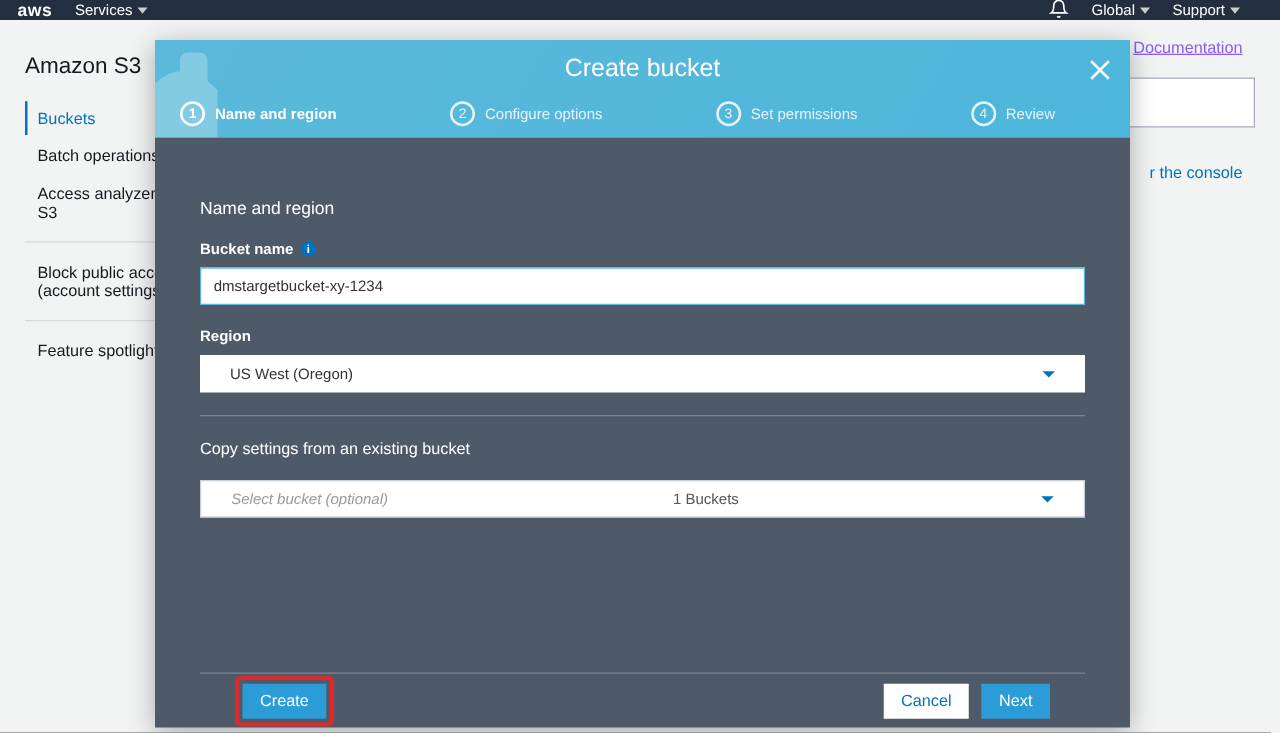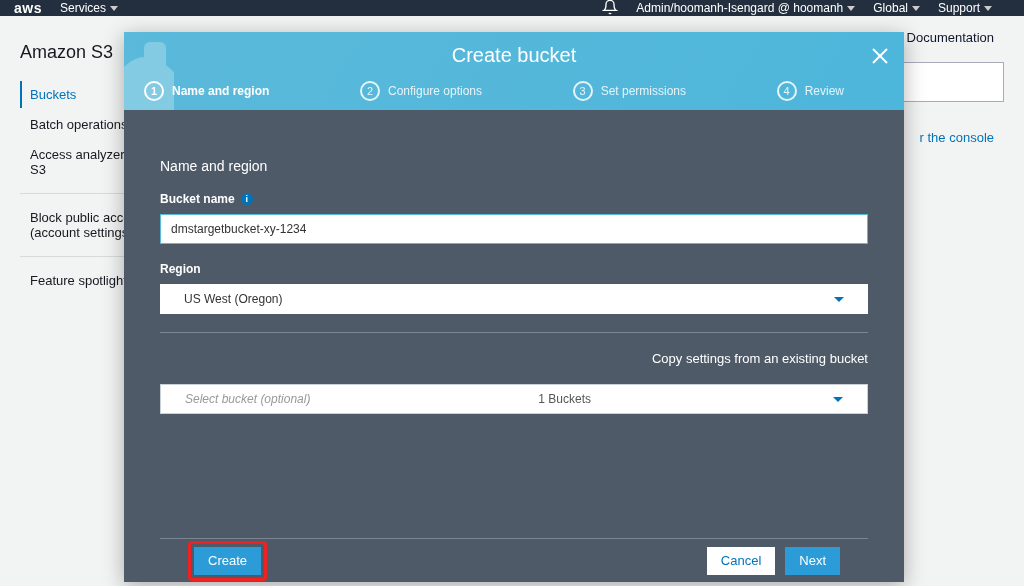--- a/index.html
+++ b/index.html
@@ -22,21 +22,21 @@
     
     .sidebar { width: 160px; padding: 26px 0 0 20px; font-size: 13px; color: #16191f; }
     .sidebar h2 { font-size: 18px; font-weight: 400; color: #16191f; margin-bottom: 18px; }
     .sidebar .nav-item { padding: 6px 0 6px 10px; cursor: pointer; margin-bottom: 3px; }
     .sidebar .nav-item.active { border-left: 2px solid #0073bb; padding-left: 8px; color: #0073bb; }
     .sidebar hr { border: none; border-top: 1px solid #d5dbdb; margin: 10px 0 10px 0; width: 120px; }
     .sidebar .badge { background: #0073bb; color: #fff; border-radius: 10px; font-size: 11px; padding: 1px 7px; margin-left: 4px; }
 
     
     .content { flex: 1; position: relative; padding: 14px 20px; }
-    .content .doc-link { position: absolute; top: 14px; right: 30px; color: #0f172a; font-size: 13px; }
+    .content .doc-link { position: absolute; top: 14px; right: 30px; color: #8b5cf6; font-size: 13px; text-decoration: underline; }
     .content .discover-box { position: absolute; top: 46px; right: 20px; width: 110px; height: 40px; border: 1px solid #aab; background: #fff; }
     .content .console-link { position: absolute; top: 114px; right: 30px; color: #0073bb; font-size: 13px; }
 
     
     .modal {
       position: absolute; top: 32px; left: 124px; width: 780px; height: 550px;
       background: #4f5a68; color: #fff; box-shadow: 0 4px 20px rgba(0,0,0,0.3);
       display: flex; flex-direction: column; gap: 26px;
     }
     .modal-header {
@@ -102,24 +102,20 @@
   <span class="hdr-item">
     <span>Services</span>
     <span class="caret-down"></span>
   </span>
   <span class="spacer"></span>
   <span class="bell">
     <svg class="bell-svg" viewBox="0 0 24 24" fill="none" stroke="#fff" stroke-width="2">
       <path d="M18 8a6 6 0 10-12 0c0 7-3 9-3 9h18s-3-2-3-9"></path>
       <path d="M13.7 21a2 2 0 01-3.4 0"></path>
     </svg>
-  </span>
-  <span class="hdr-item">
-    <span>Admin/hoomanh-Isengard @ hoomanh</span>
-    <span class="caret-down"></span>
   </span>
   <span class="hdr-item">
     <span>Global</span>
     <span class="caret-down"></span>
   </span>
   <span class="hdr-item">
     <span>Support</span>
     <span class="caret-down"></span>
   </span>
 </div>
@@ -213,21 +209,21 @@
         <div class="select-box">
           <span>US West (Oregon)</span>
           <span class="sel-caret"></span>
         </div>
       </div>
     </div>
 
     <hr>
 
     <div class="field-block">
-      <div class="field-label" style="font-weight:400;font-size:13px;margin-bottom:18px;justify-content:flex-end;">
+      <div class="field-label" style="font-weight:400;font-size:13px;margin-bottom:18px;">
         <span>Copy settings from an existing bucket</span>
       </div>
       <div class="select-wrap">
         <div class="select-box with-count" style="border:1px solid #c9d0d6;">
           <span class="placeholder">Select bucket (optional)</span>
           <span class="count">1 Buckets</span>
           <span class="sel-caret"></span>
         </div>
       </div>
     </div>

